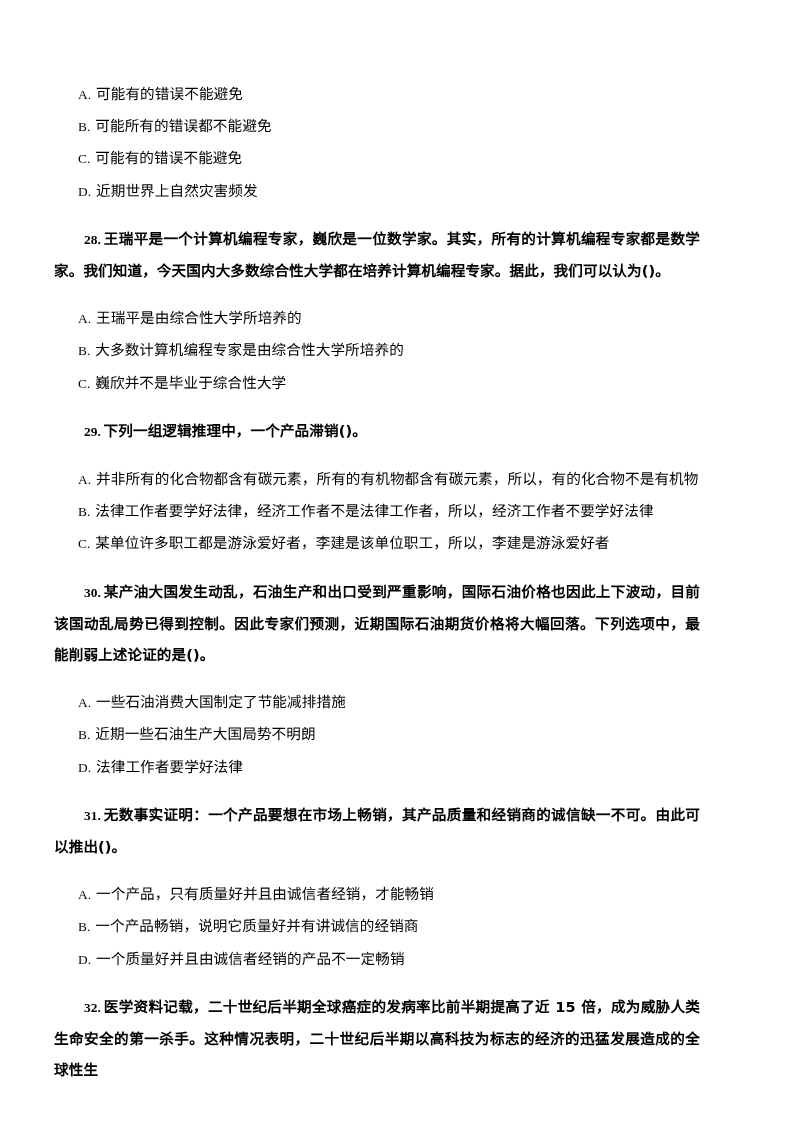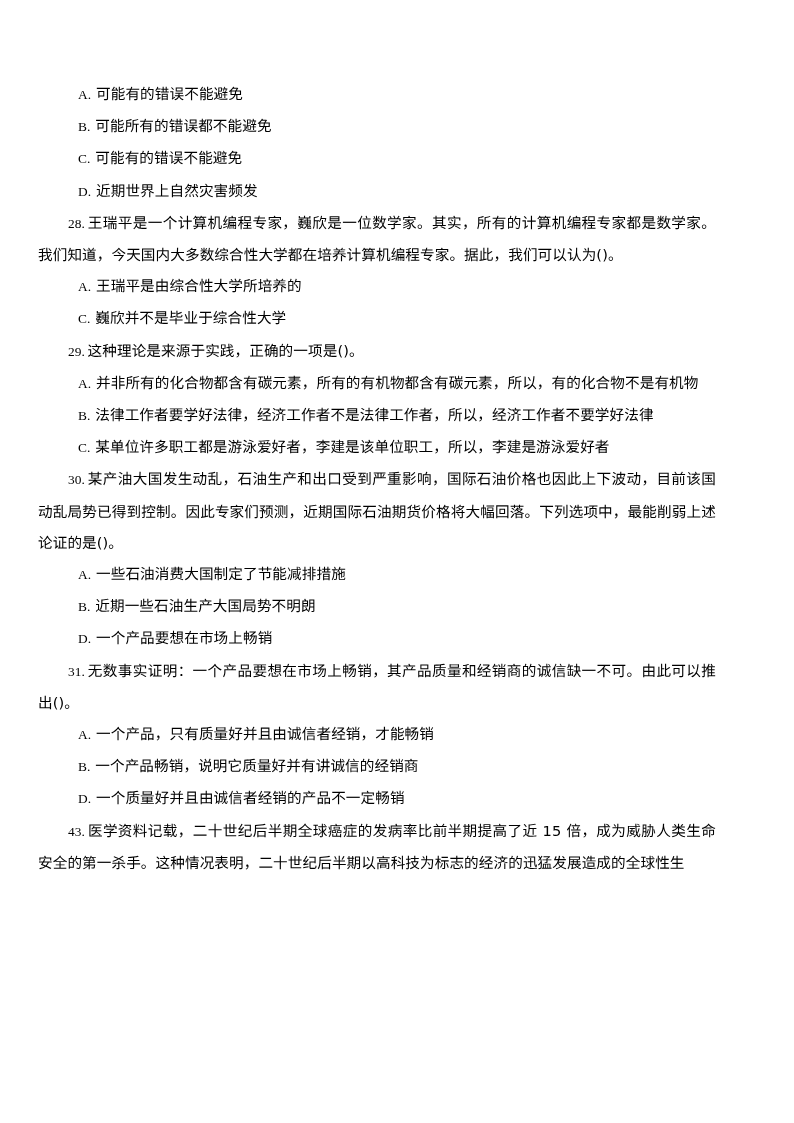--- a/index.html
+++ b/index.html
@@ -30,23 +30,24 @@
     width: 678px;
   }
 
   
   .question {
     font-size: 14.6px;
     line-height: 31.2px;
     text-align: justify;
     text-justify: inter-ideograph;
     text-indent: 30px;
-    margin: 0;
+    margin: 16px;
     padding: 0;
     letter-spacing: 0.1px;
+    font-weight: bold;
   }
   .q-num {
     font-family: "Liberation Serif", "DejaVu Serif", serif;
     font-size: 13.4px;
   }
 
   
   .option {
     font-size: 14.6px;
     line-height: 31.2px;
@@ -71,28 +72,29 @@
 <body>
 
 <div class="page">
   <div class="doc-body" id="doc-body">
       <p class="option"><span class="opt-letter">A.</span><span class="opt-gap"></span><span>可能有的错误不能避免</span></p>
       <p class="option"><span class="opt-letter">B.</span><span class="opt-gap"></span><span>可能所有的错误都不能避免</span></p>
       <p class="option"><span class="opt-letter">C.</span><span class="opt-gap"></span><span>可能有的错误不能避免</span></p>
       <p class="option"><span class="opt-letter">D.</span><span class="opt-gap"></span><span>近期世界上自然灾害频发</span></p>
       <p class="question"><span class="q-num">28.</span> <span>王瑞平是一个计算机编程专家，巍欣是一位数学家。其实，所有的计算机编程专家都是数学家。我们知道，今天国内大多数综合性大学都在培养计算机编程专家。据此，我们可以认为()。</span></p>
       <p class="option"><span class="opt-letter">A.</span><span class="opt-gap"></span><span>王瑞平是由综合性大学所培养的</span></p>
+      <p class="option"><span class="opt-letter">B.</span><span class="opt-gap"></span><span>大多数计算机编程专家是由综合性大学所培养的</span></p>
       <p class="option"><span class="opt-letter">C.</span><span class="opt-gap"></span><span>巍欣并不是毕业于综合性大学</span></p>
-      <p class="question"><span class="q-num">29.</span> <span>这种理论是来源于实践，正确的一项是()。</span></p>
+      <p class="question"><span class="q-num">29.</span> <span>下列一组逻辑推理中，一个产品滞销()。</span></p>
       <p class="option"><span class="opt-letter">A.</span><span class="opt-gap"></span><span>并非所有的化合物都含有碳元素，所有的有机物都含有碳元素，所以，有的化合物不是有机物</span></p>
       <p class="option"><span class="opt-letter">B.</span><span class="opt-gap"></span><span>法律工作者要学好法律，经济工作者不是法律工作者，所以，经济工作者不要学好法律</span></p>
       <p class="option"><span class="opt-letter">C.</span><span class="opt-gap"></span><span>某单位许多职工都是游泳爱好者，李建是该单位职工，所以，李建是游泳爱好者</span></p>
       <p class="question"><span class="q-num">30.</span> <span>某产油大国发生动乱，石油生产和出口受到严重影响，国际石油价格也因此上下波动，目前该国动乱局势已得到控制。因此专家们预测，近期国际石油期货价格将大幅回落。下列选项中，最能削弱上述论证的是()。</span></p>
       <p class="option"><span class="opt-letter">A.</span><span class="opt-gap"></span><span>一些石油消费大国制定了节能减排措施</span></p>
       <p class="option"><span class="opt-letter">B.</span><span class="opt-gap"></span><span>近期一些石油生产大国局势不明朗</span></p>
-      <p class="option"><span class="opt-letter">D.</span><span class="opt-gap"></span><span>一个产品要想在市场上畅销</span></p>
+      <p class="option"><span class="opt-letter">D.</span><span class="opt-gap"></span><span>法律工作者要学好法律</span></p>
       <p class="question"><span class="q-num">31.</span> <span>无数事实证明：一个产品要想在市场上畅销，其产品质量和经销商的诚信缺一不可。由此可以推出()。</span></p>
       <p class="option"><span class="opt-letter">A.</span><span class="opt-gap"></span><span>一个产品，只有质量好并且由诚信者经销，才能畅销</span></p>
       <p class="option"><span class="opt-letter">B.</span><span class="opt-gap"></span><span>一个产品畅销，说明它质量好并有讲诚信的经销商</span></p>
       <p class="option"><span class="opt-letter">D.</span><span class="opt-gap"></span><span>一个质量好并且由诚信者经销的产品不一定畅销</span></p>
-      <p class="question"><span class="q-num">43.</span> <span>医学资料记载，二十世纪后半期全球癌症的发病率比前半期提高了近 15 倍，成为威胁人类生命安全的第一杀手。这种情况表明，二十世纪后半期以高科技为标志的经济的迅猛发展造成的全球性生</span></p>
+      <p class="question"><span class="q-num">32.</span> <span>医学资料记载，二十世纪后半期全球癌症的发病率比前半期提高了近 15 倍，成为威胁人类生命安全的第一杀手。这种情况表明，二十世纪后半期以高科技为标志的经济的迅猛发展造成的全球性生</span></p>
     </div>
 </div>
 
 </body></html>

